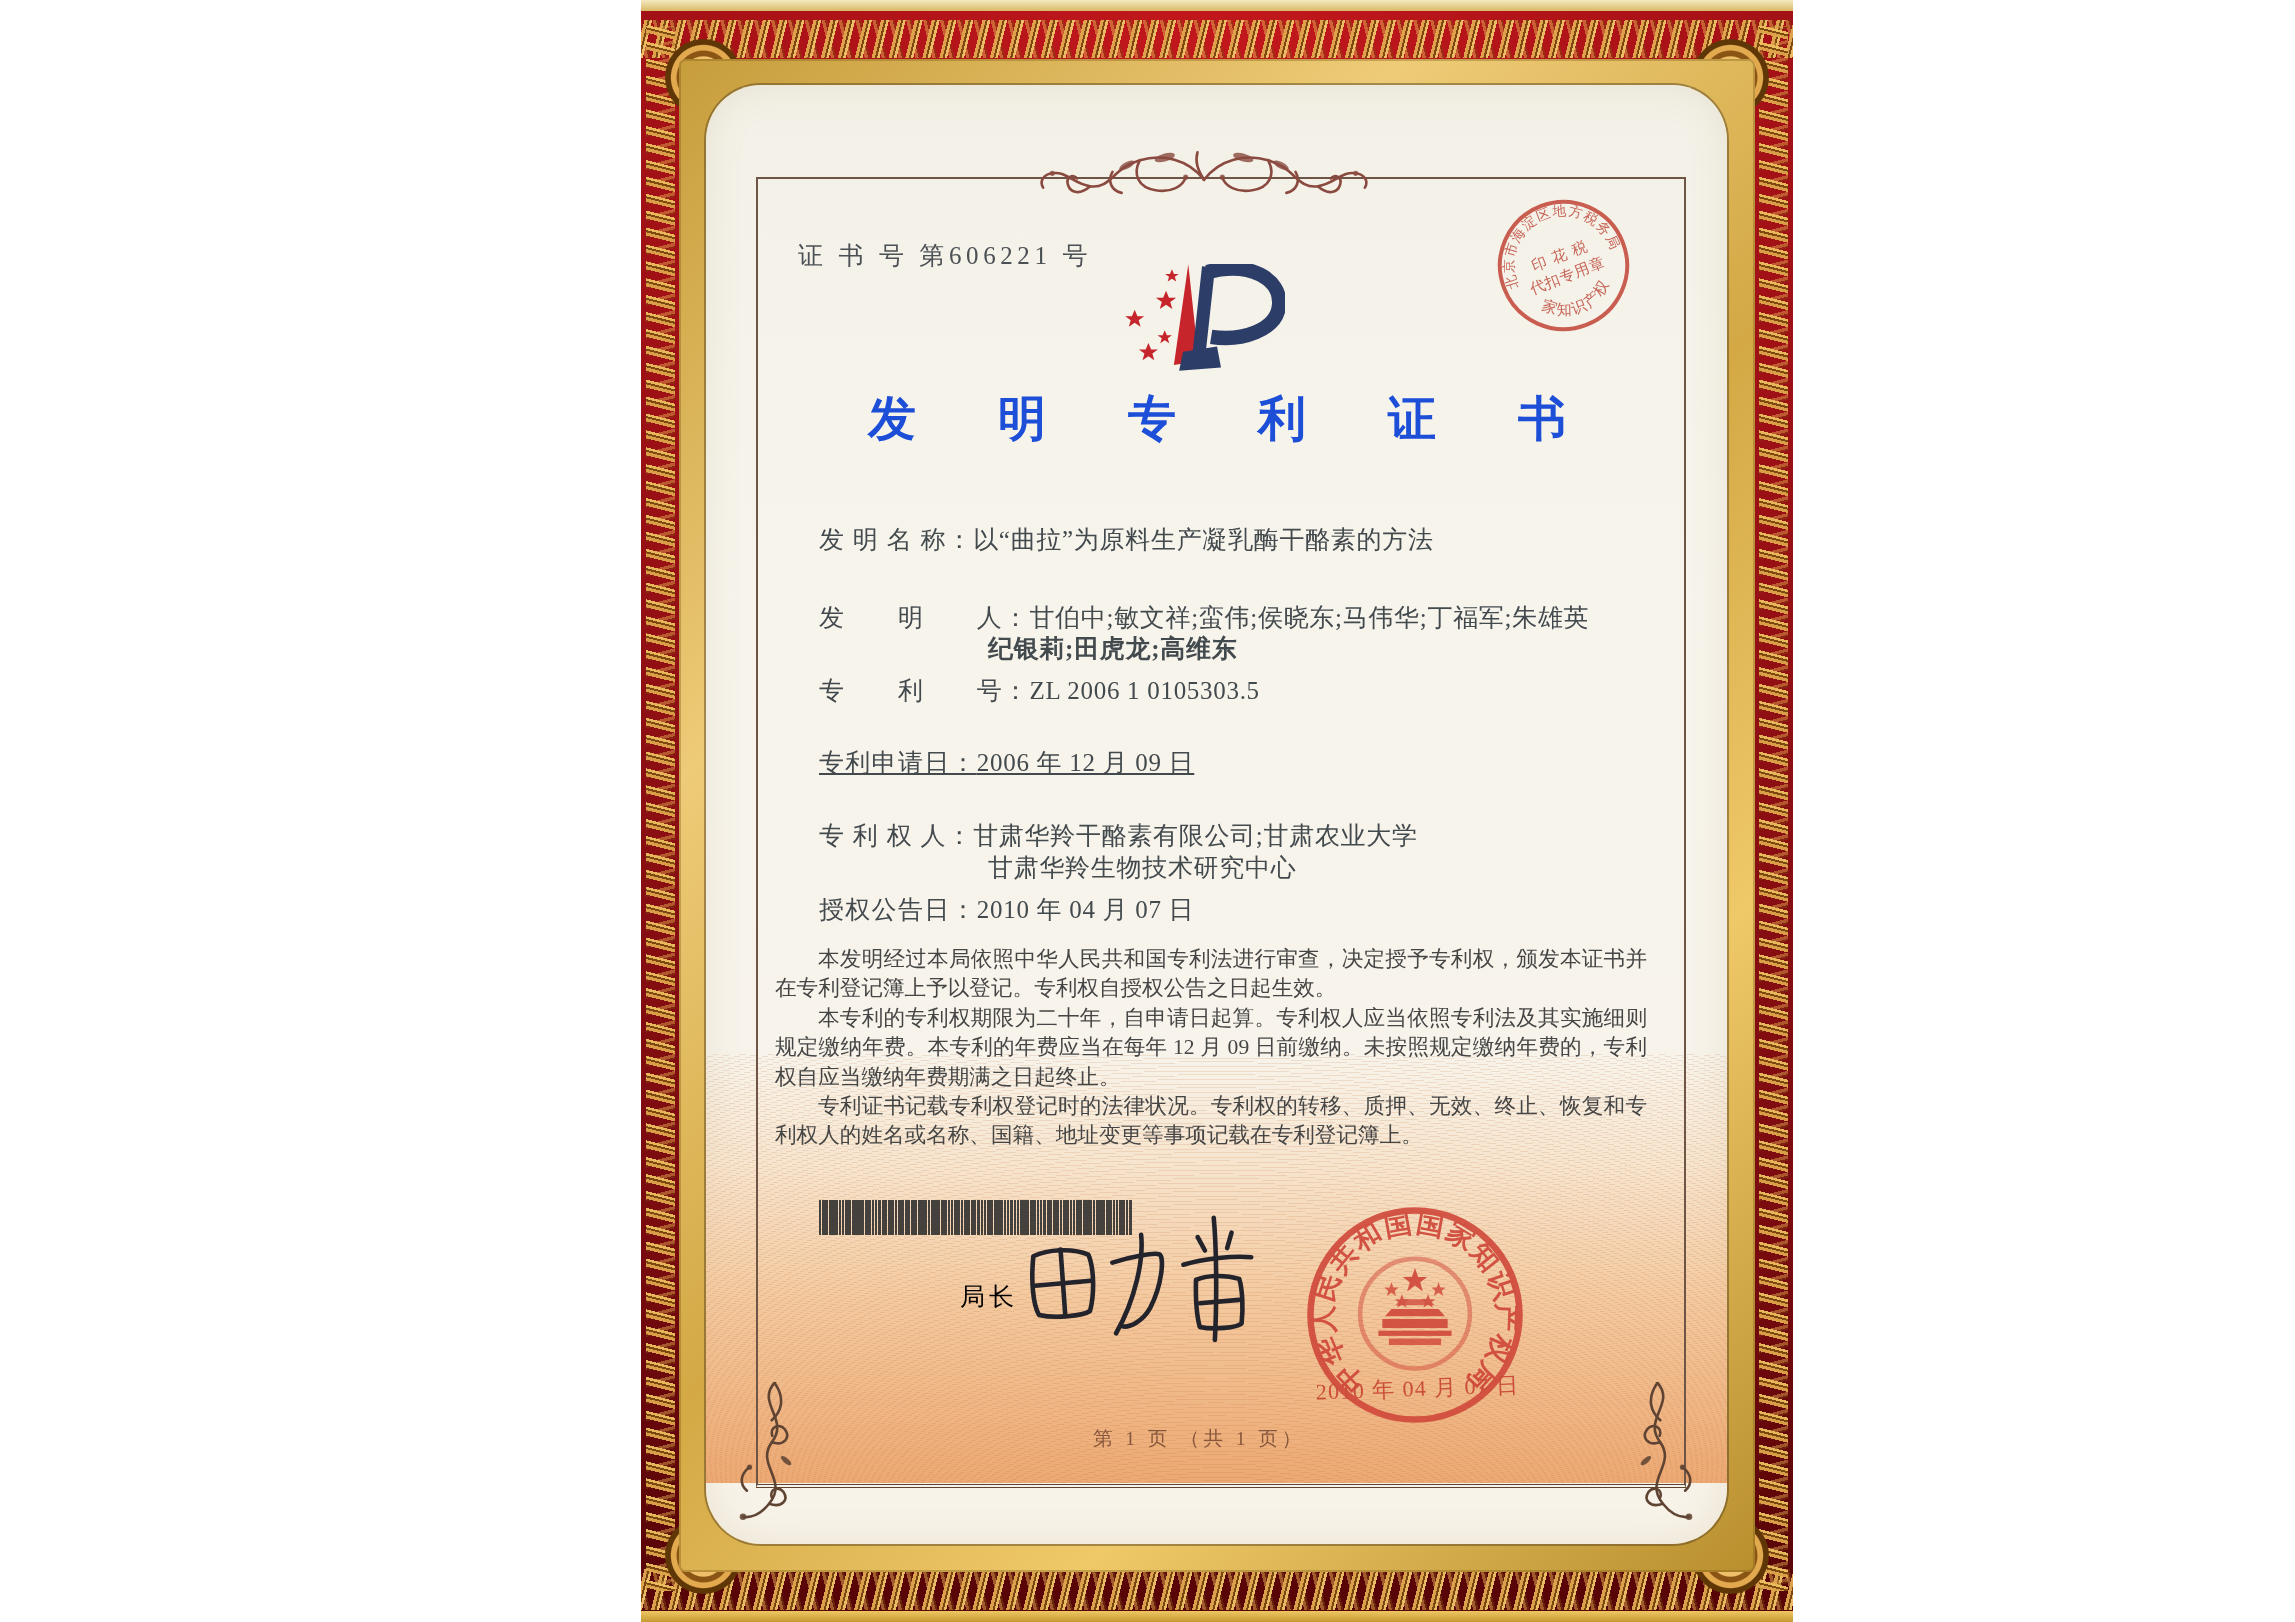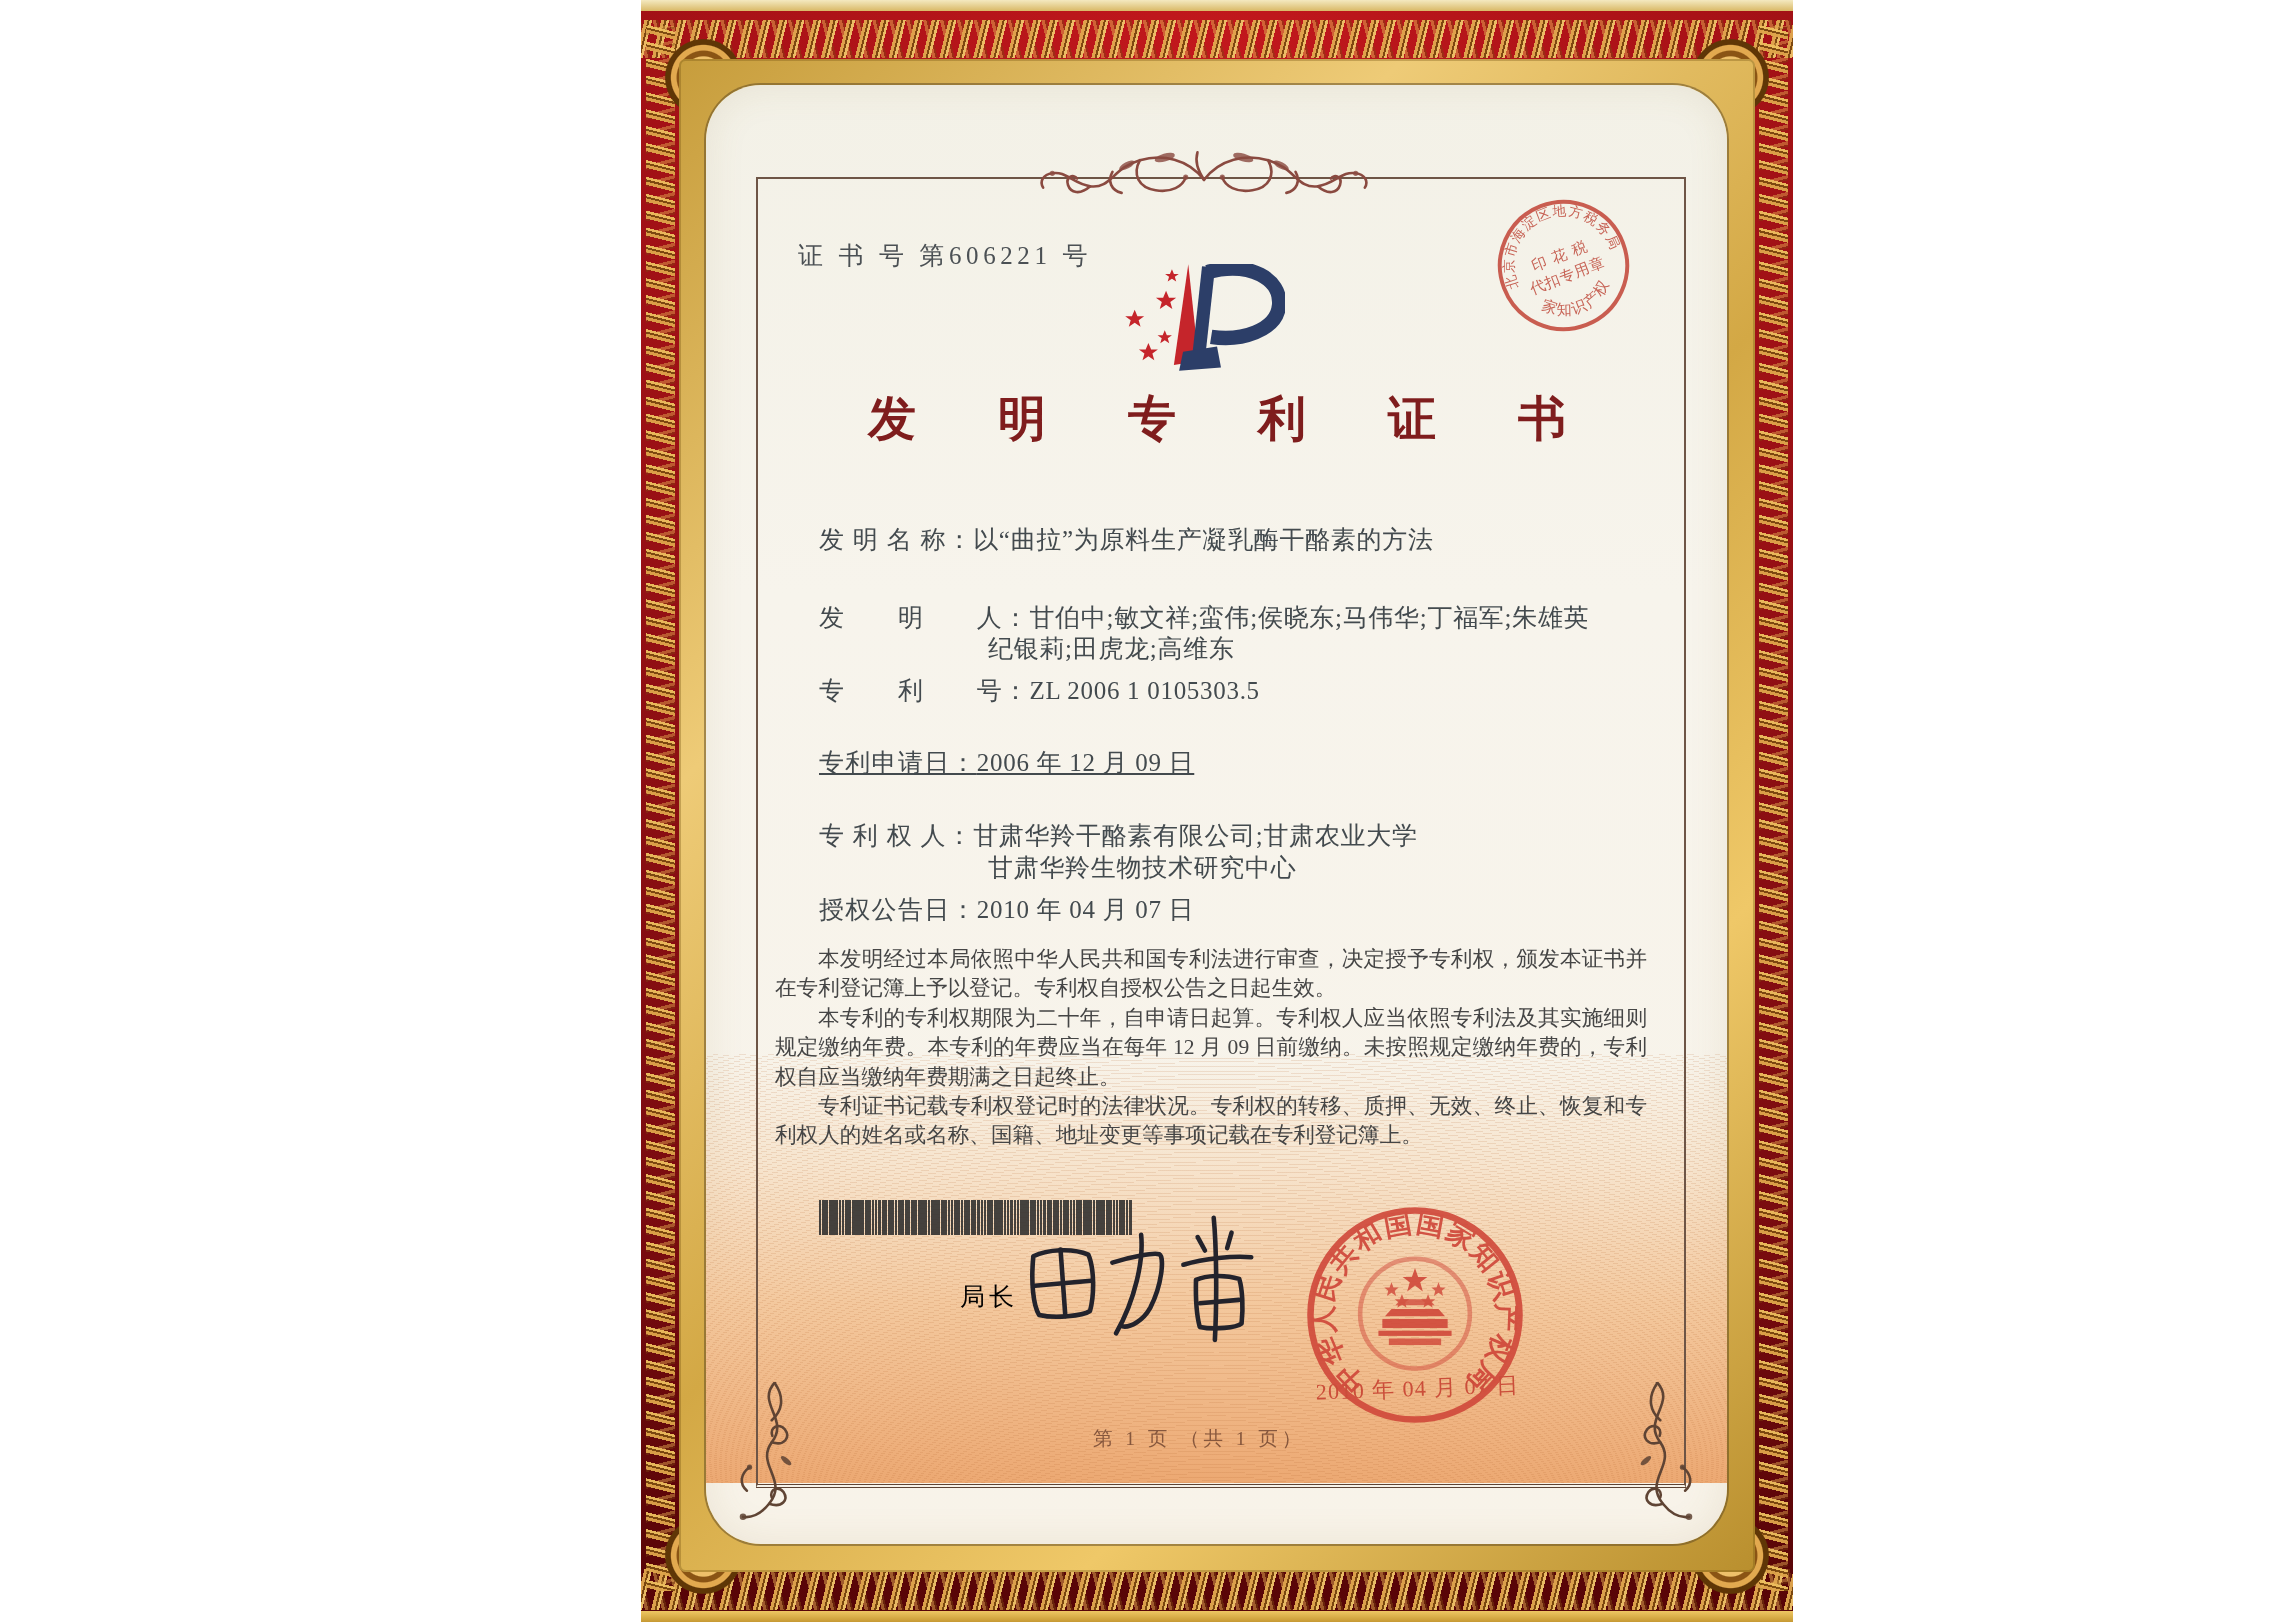--- a/index.html
+++ b/index.html
@@ -56,27 +56,27 @@
 
   .ornament-top{position:absolute;left:393px;top:147px;width:340px;height:63px;z-index:3;}
   .flourish{position:absolute;width:98px;height:141px;z-index:3;}
   .flourish.left{left:85px;top:1382px;}
   .flourish.right{left:967px;top:1382px;transform:scaleX(-1);}
 
   
   .cert-no{position:absolute;left:157px;top:239px;z-index:4;font-size:25px;letter-spacing:4.6px;color:#4b5054;white-space:nowrap;}
   .logo{position:absolute;left:478px;top:264px;width:166px;height:109px;z-index:4;}
   .title{position:absolute;left:0;top:387px;width:1152px;z-index:4;text-align:center;
-    font-size:48px;font-weight:700;letter-spacing:35px;padding-left:35px;box-sizing:border-box;color:#7f1d1d;}
+    font-size:48px;font-weight:700;letter-spacing:35px;padding-left:35px;box-sizing:border-box;color:#1d4ed8;}
 
   .field{position:absolute;z-index:4;font-size:25px;color:#434a4e;white-space:nowrap;letter-spacing:0.7px;}
   .field .lbl{letter-spacing:1.3px;}
   .f-name{left:178px;top:523px;}
   .f-inv1{left:178px;top:601px;}
-  .f-inv2{left:347px;top:632px;}
+  .f-inv2{left:347px;top:632px;font-weight:bold;}
   .f-pno{left:178px;top:674px;}
   .f-fdate{left:178px;top:746px;text-decoration:underline;}
   .f-pat1{left:178px;top:819px;}
   .f-pat2{left:347px;top:851px;}
   .f-gdate{left:178px;top:893px;}
 
   .body-text{position:absolute;left:134px;top:945px;width:872px;z-index:4;
     font-size:21.6px;line-height:29.4px;color:#454545;text-align:justify;}
   .body-text p{margin:0;text-indent:43px;}
 

